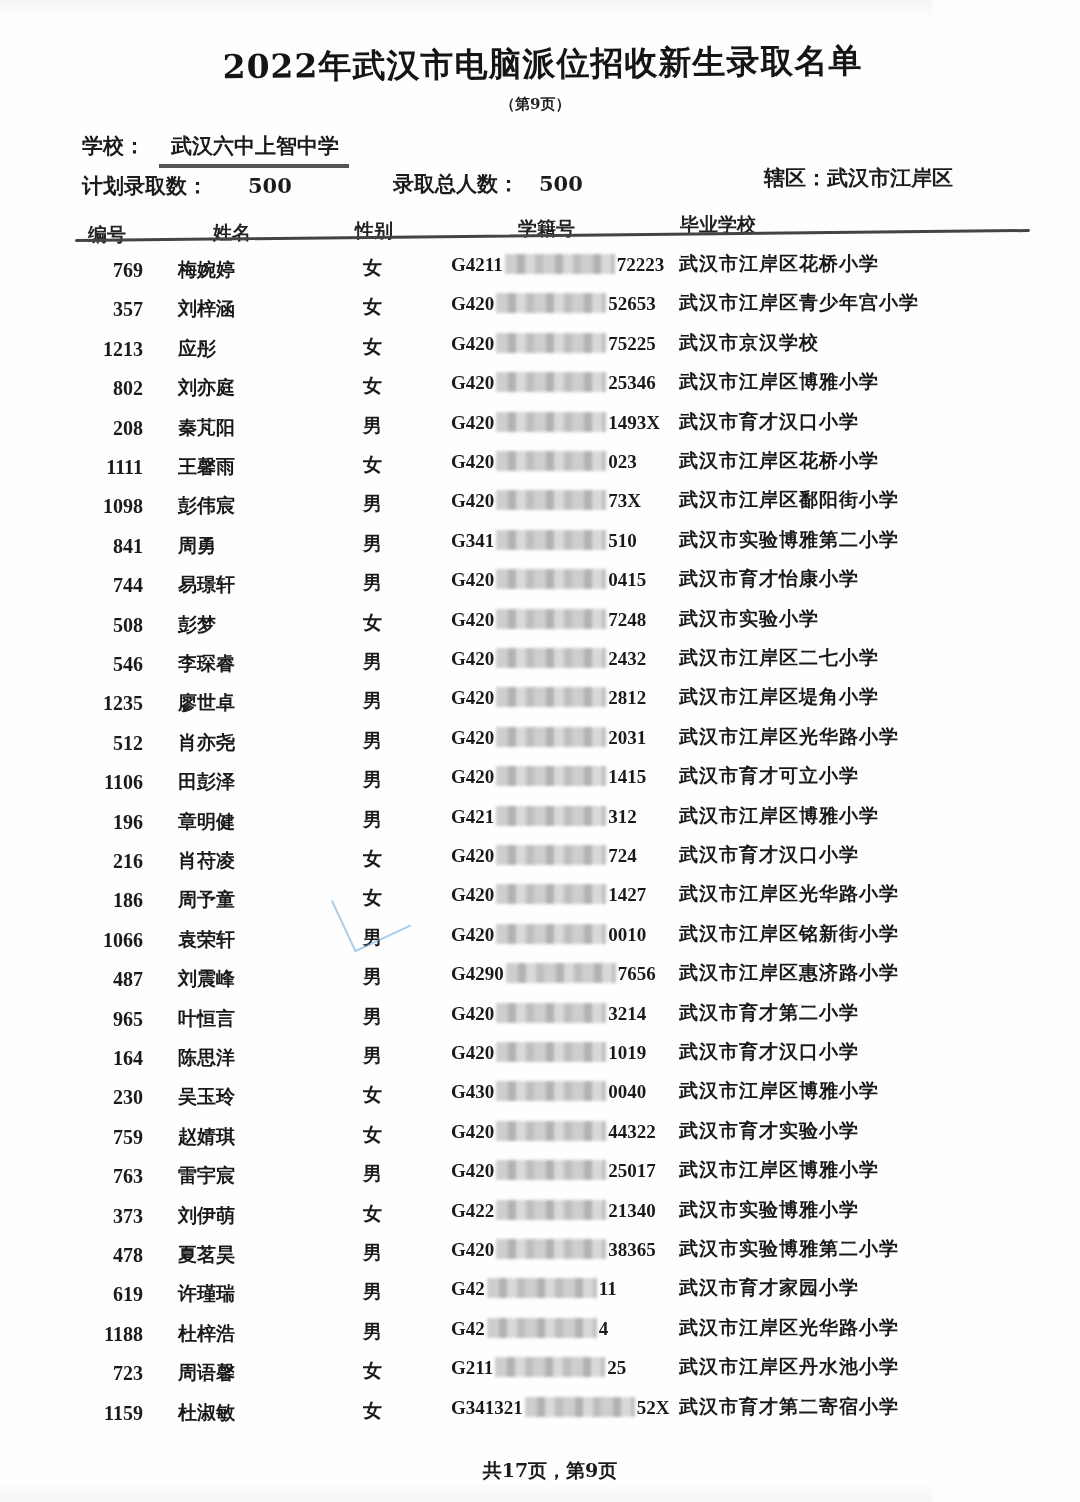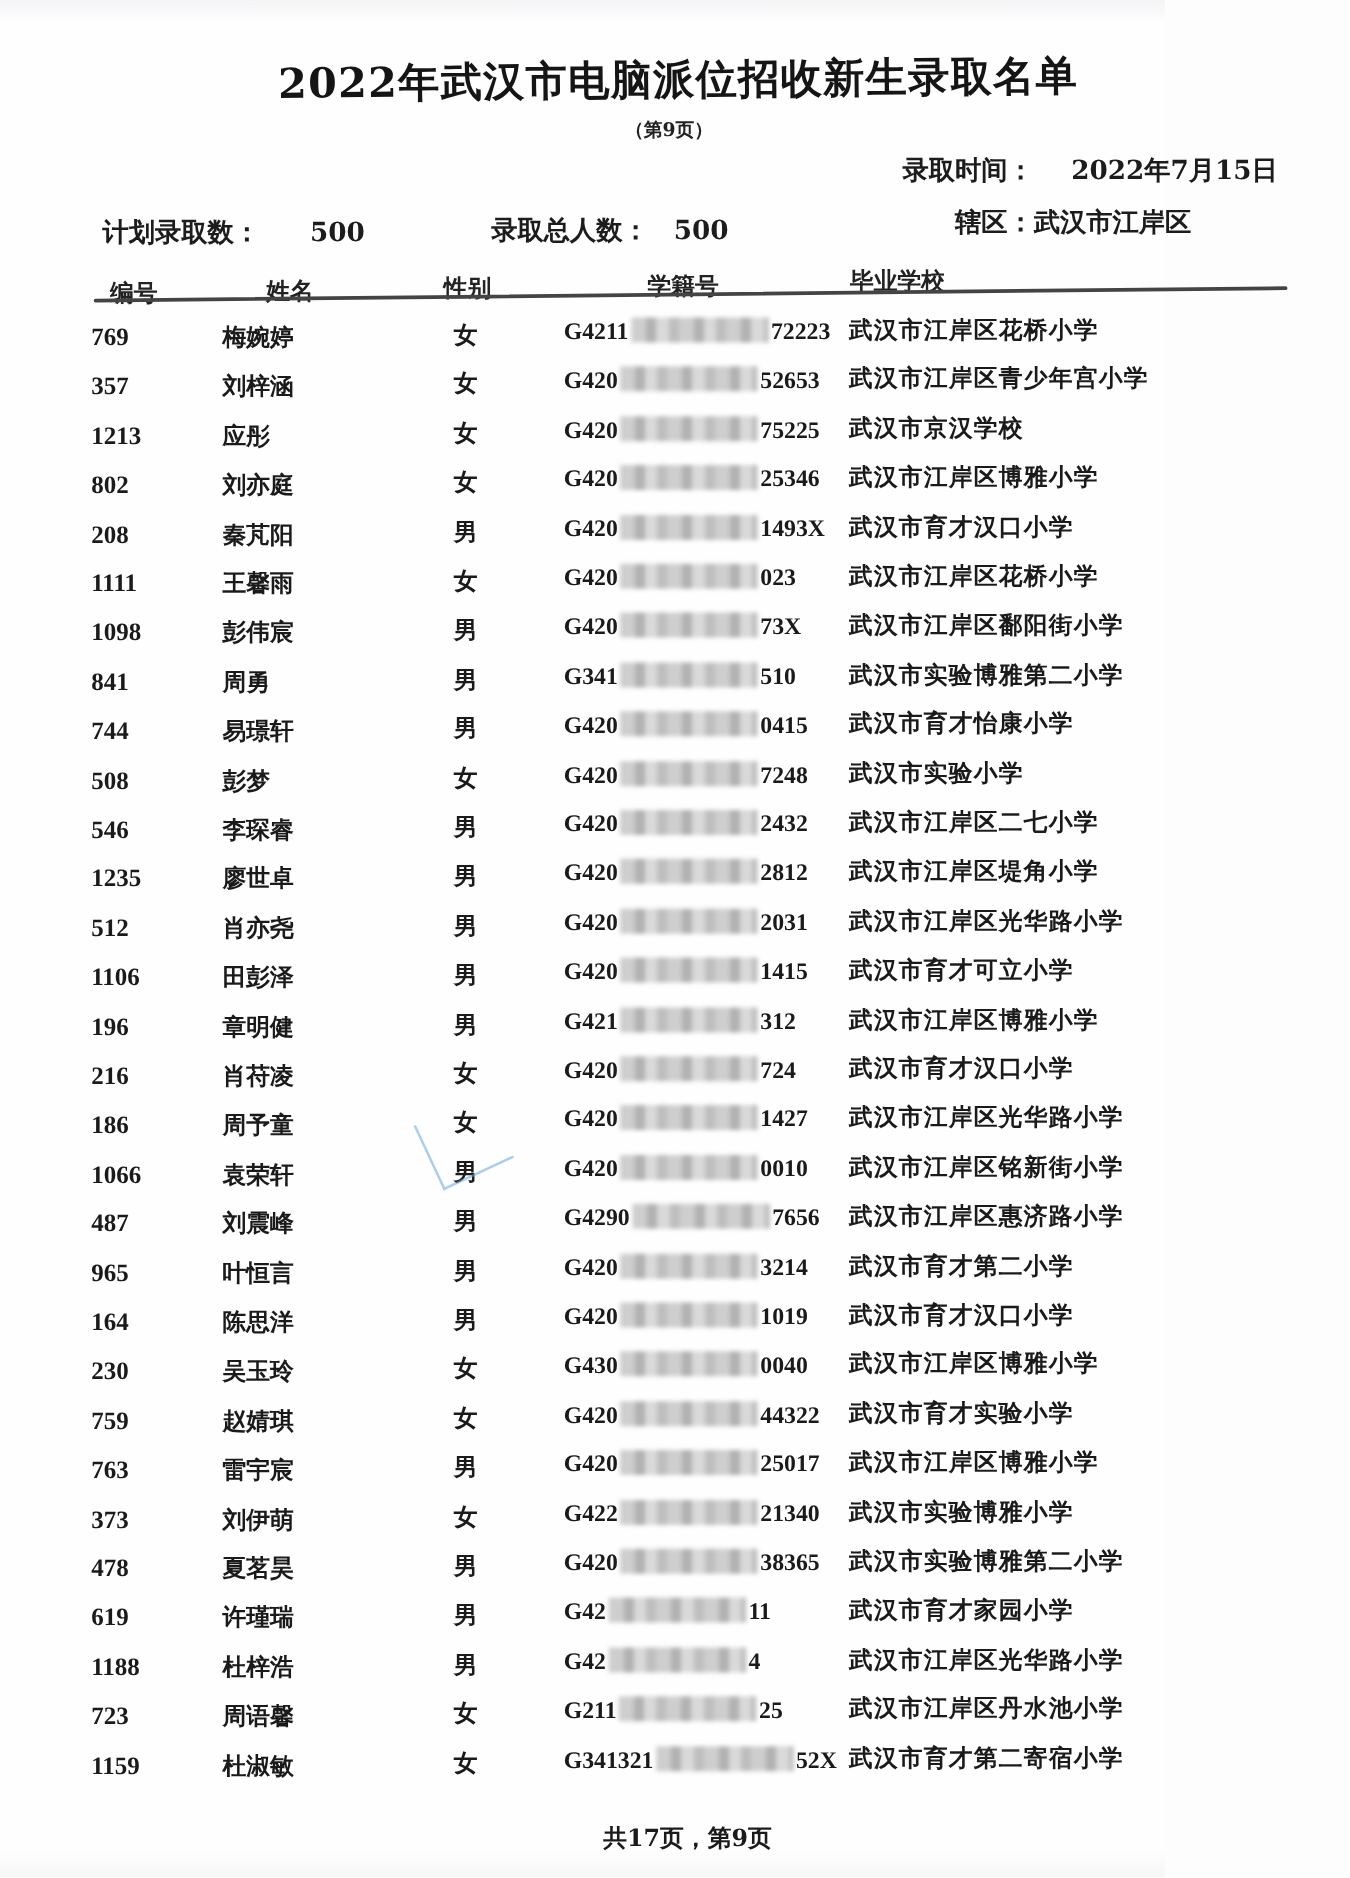--- a/index.html
+++ b/index.html
@@ -12,41 +12,41 @@
   .subtitle{position:absolute;left:500px;top:95px;font-size:15px;font-weight:bold;color:#222;}
   .meta{position:absolute;font-size:21px;font-weight:bold;color:#1c1c1c;white-space:nowrap;}
   .meta .lbl{margin-right:14px;}
   .school-val{display:inline-block;border-bottom:4px solid #555;padding:0 10px 4px 12px;}
   .rule{position:absolute;left:75px;top:239px;width:955px;height:3px;background:#444;
         transform:rotate(-0.6deg);transform-origin:left center;border-radius:2px;}
   .hdr{position:absolute;top:215px;font-size:19px;font-weight:bold;color:#222;}
   .rows{position:absolute;left:0;top:0;}
   .row{position:absolute;height:38px;left:0;width:1080px;}
   .cell{position:absolute;font-size:19px;font-weight:bold;white-space:nowrap;color:#1a1a1a;}
-  .c-no{width:70px;text-align:left;font-family:"Liberation Serif",serif;font-size:20px;}
+  .c-no{width:70px;text-align:right;font-family:"Liberation Serif",serif;font-size:20px;}
   .c-name{}
   .c-gender{}
   .c-id{font-family:"Liberation Serif",serif;font-size:19px;}
   .c-id .blur{display:inline-block;width:110px;height:20px;vertical-align:-3px;
        background:repeating-linear-gradient(90deg,#c9c9c9 0 12px,#aaa 12px 20px,#d5d5d5 20px 30px,#b8b8b8 30px 38px);
        filter:blur(1.5px);opacity:.9;margin:0 2px;}
   .c-school{letter-spacing:1px;}
   .stamp{position:absolute;left:340px;top:885px;width:60px;height:55px;border:2px solid #6aa6d6;
          transform:rotate(-25deg);opacity:.55;border-right:none;border-top:none;}
   .footer{position:absolute;left:0;width:1100px;top:1458px;text-align:center;font-size:19px;font-weight:bold;color:#1a1a1a;}
 </style>
 </head>
 <body>
 
 <div class="page">
   <div class="title">2022年武汉市电脑派位招收新生录取名单</div>
   <div class="subtitle">（第9页）</div>
 
-  <div class="meta" style="left:722px;top:122px;">
-    <span class="lbl" style="margin-right:30px">录取时间：</span><span>2022年7月15日</span>
+  <div class="meta" style="left:82px;top:132px;">
+    <span class="lbl">学校：</span><span class="school-val">武汉六中上智中学</span>
   </div>
   <div class="meta" style="left:82px;top:172px;">
     <span class="lbl" style="margin-right:40px">计划录取数：</span><span>500</span>
   </div>
   <div class="meta" style="left:393px;top:170px;">
     <span class="lbl" style="margin-right:20px">录取总人数：</span><span>500</span>
   </div>
   <div class="meta" style="left:716px;top:164px;margin-left:48px;">
     <span>辖区：</span><span>武汉市江岸区</span>
   </div>

